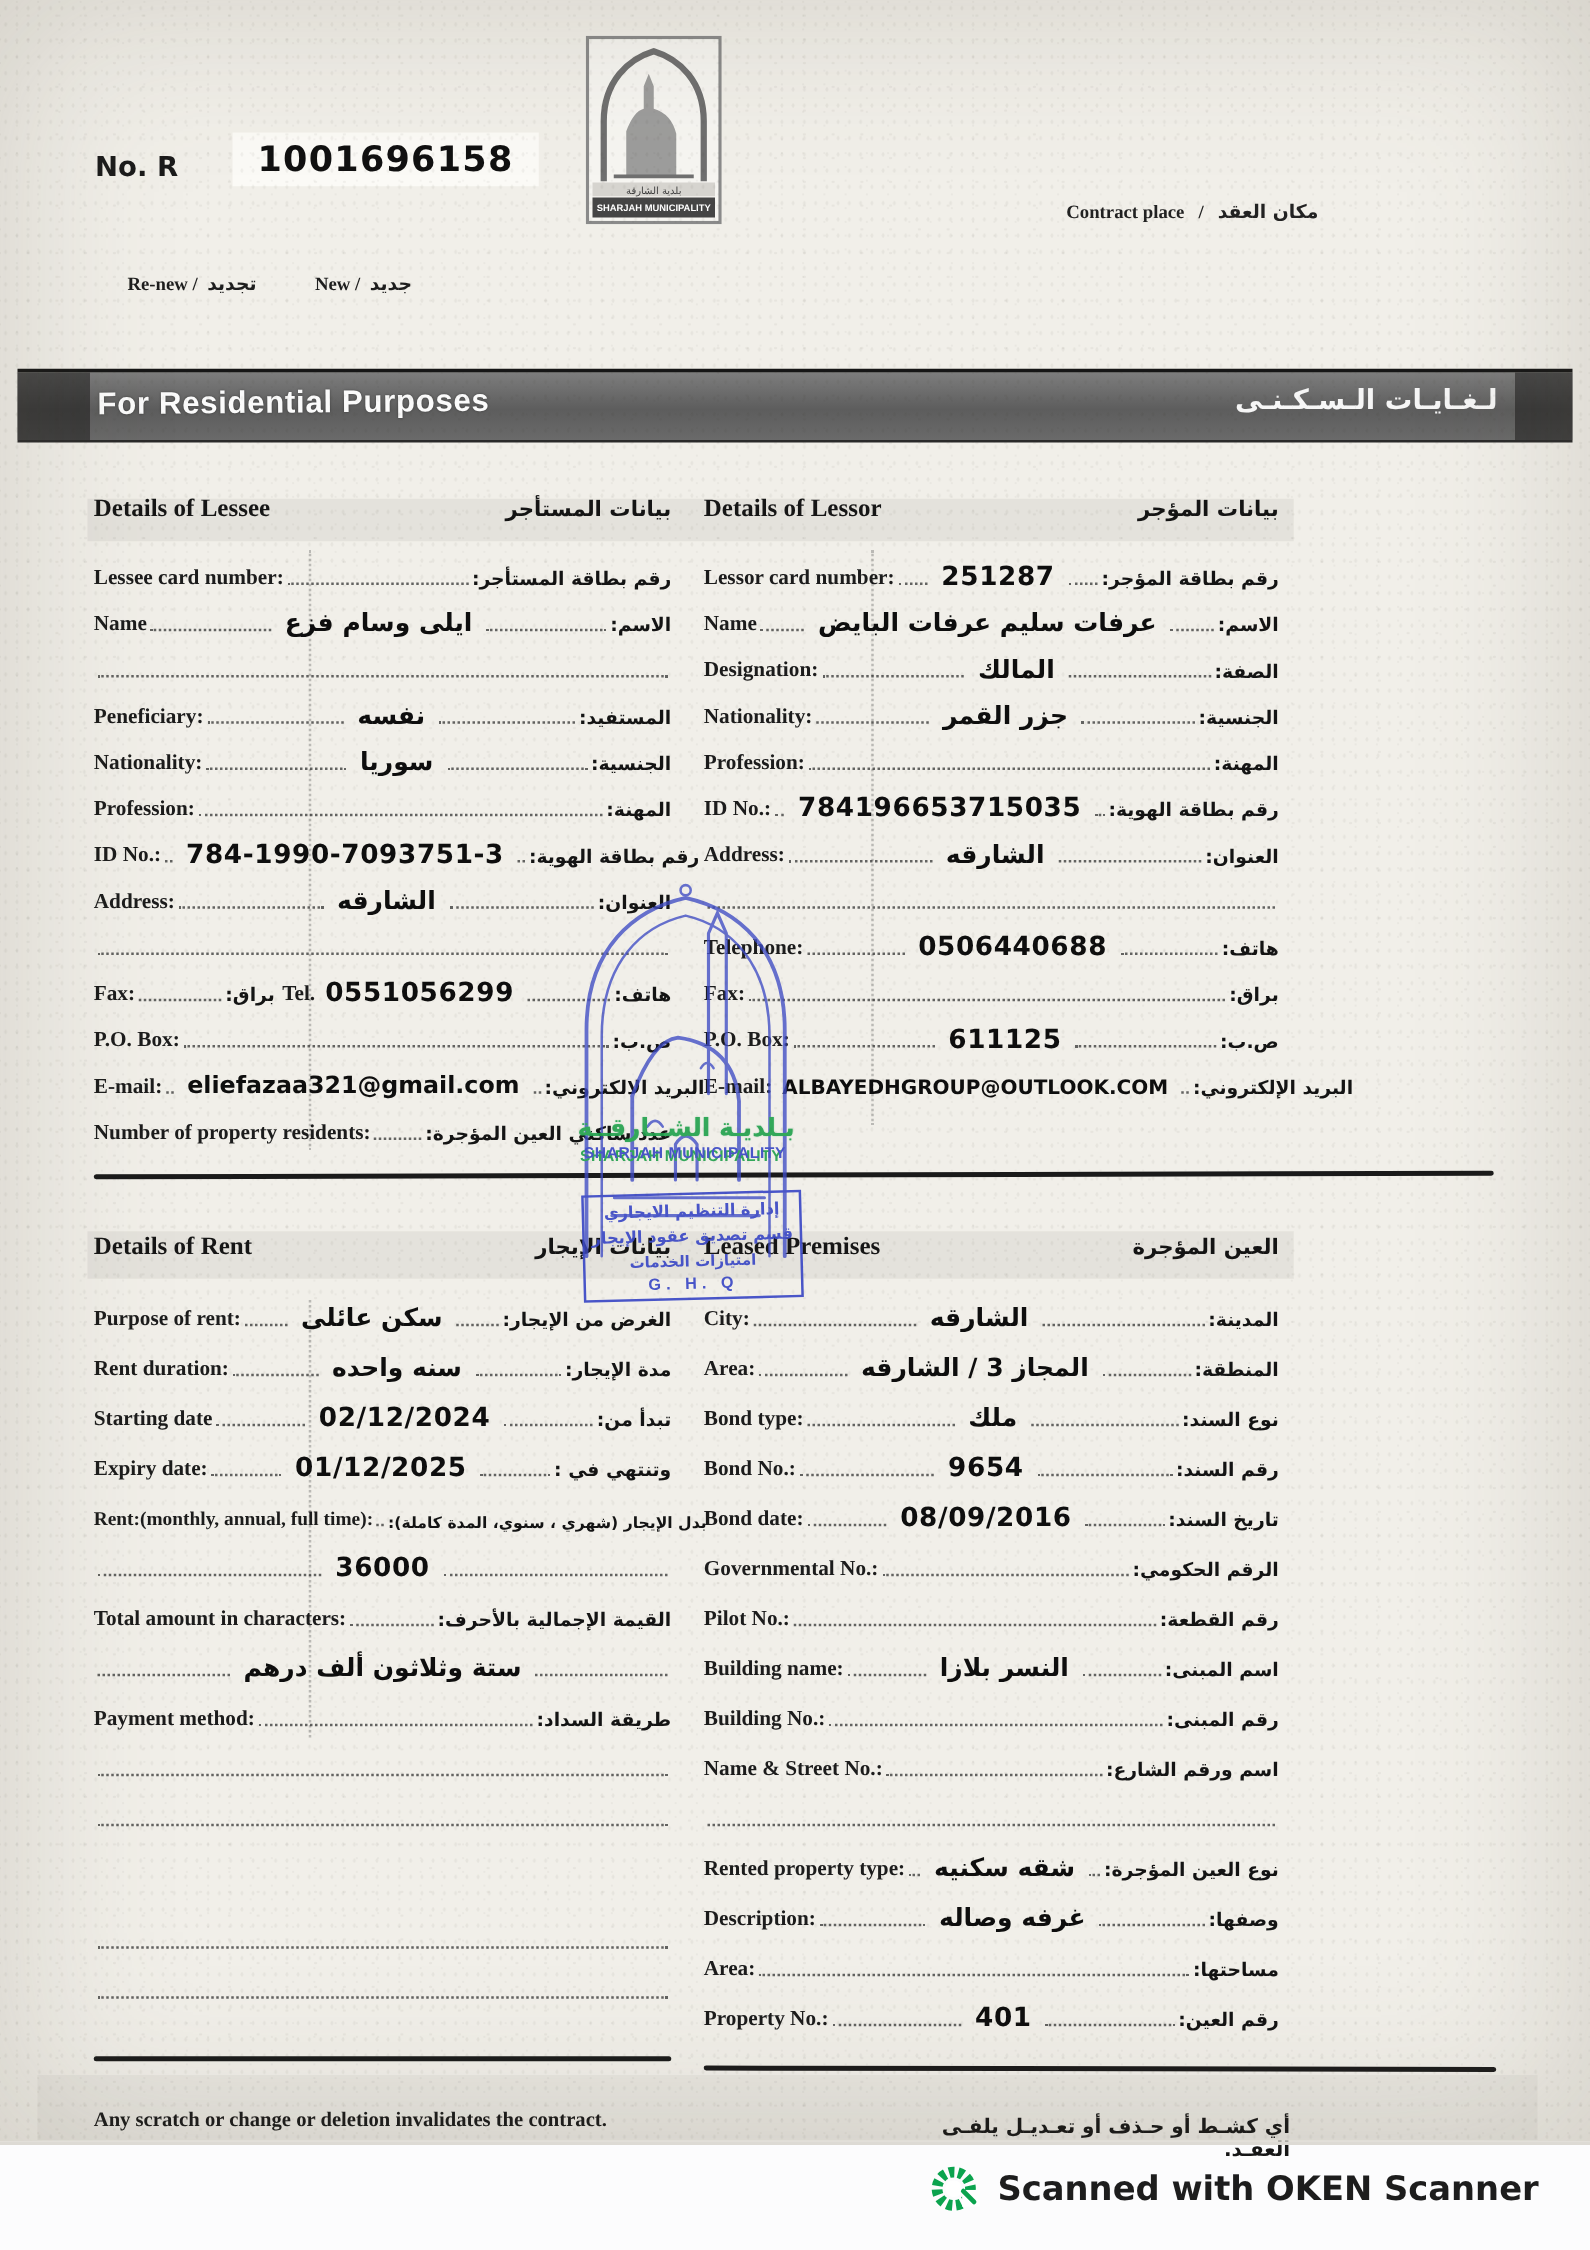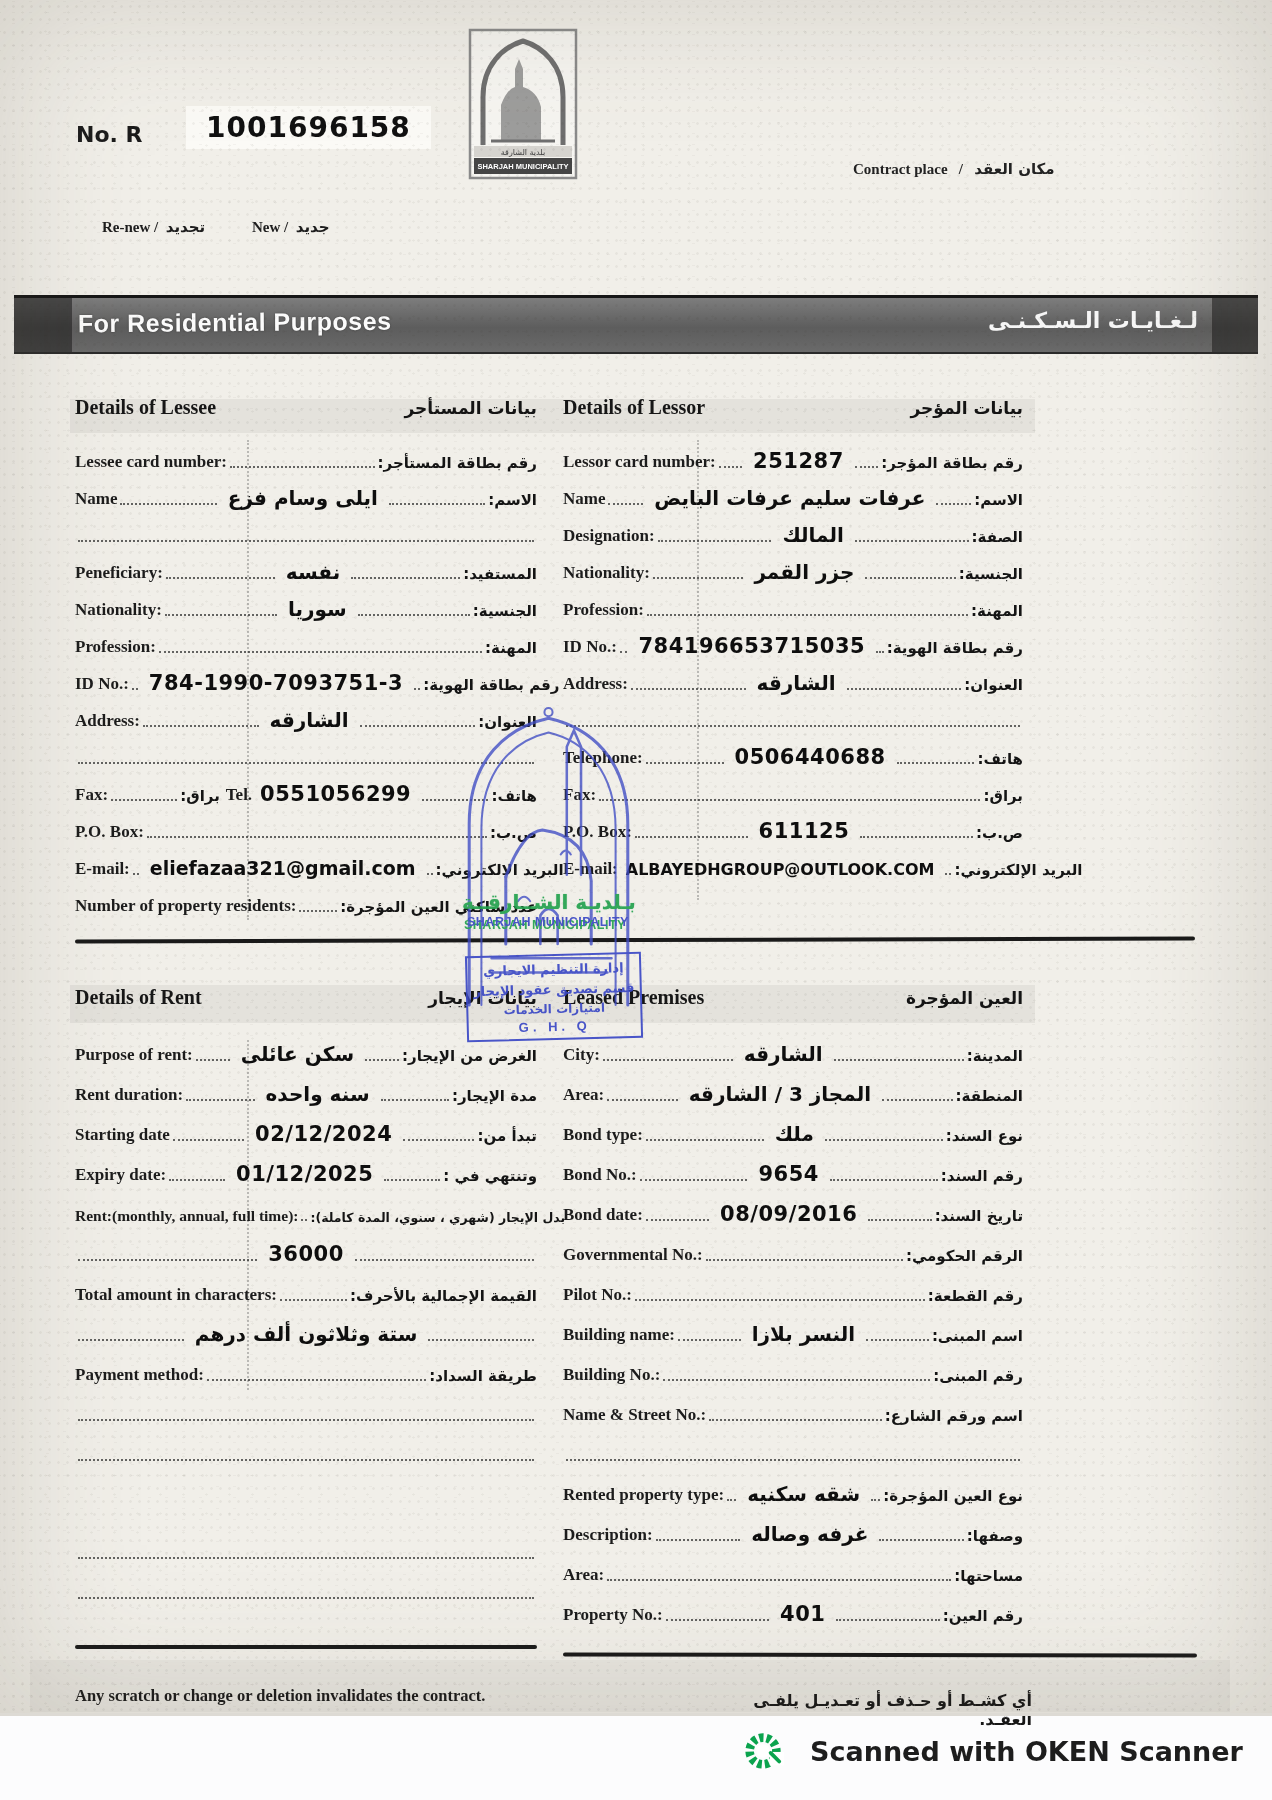--- a/index.html
+++ b/index.html
@@ -73,21 +73,21 @@
     color:#23a24e;letter-spacing:1px;white-space:nowrap;direction:rtl;text-shadow:0 0 1px rgba(35,162,78,.6);}
   .stamp-overprint{position:absolute;left:26px;top:216px;width:200px;height:18px;}
   .stamp-overprint .g{position:absolute;left:0;top:0;font:700 12.5px "Liberation Sans",sans-serif;color:#23a24e;letter-spacing:.5px;}
   .stamp-overprint .b{position:absolute;left:3px;top:-3px;font:700 12.5px "Liberation Sans",sans-serif;color:#3b49c6;letter-spacing:.5px;}
   .stamp-box{position:absolute;left:28px;top:252px;width:176px;box-sizing:border-box;border:2.5px solid #3b49c6;
     transform:rotate(-1.5deg);padding:4px 2px;text-align:center;color:#3b49c6;}
   .stamp-box .ln{font:700 13px "DejaVu Sans",sans-serif;line-height:1.55;direction:rtl;}
   .stamp-box .ghq{font:700 13px "Liberation Sans",sans-serif;letter-spacing:4px;direction:ltr;}
 
   
-  .oken{position:absolute;left:742px;top:1730px;display:flex;align-items:center;gap:26px;z-index:8;}
+  .oken{position:absolute;left:742px;top:1730px;display:flex;align-items:center;gap:14px;z-index:8;}
   .oken-text{font:600 27px "DejaVu Sans",sans-serif;color:#1d1d1d;}
 </style>
 </head>
 <body>
 
 <div class="scan-page">
  <div class="paper">
 
   <div class="band" style="left:70px;top:399px;width:965px;height:34px;"></div>
   <div class="band" style="left:70px;top:985px;width:965px;height:38px;"></div>

